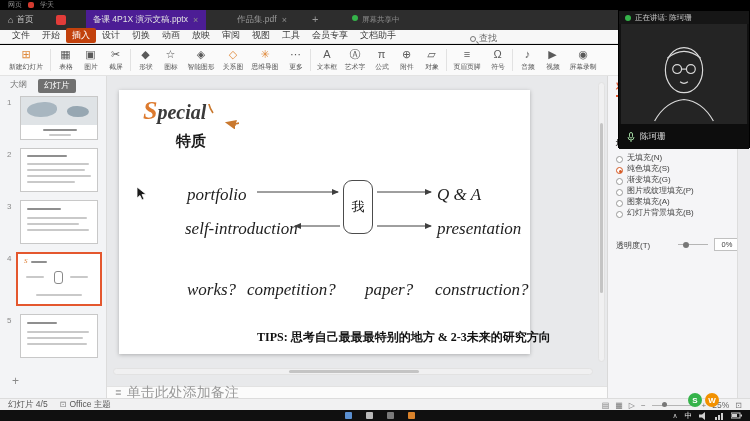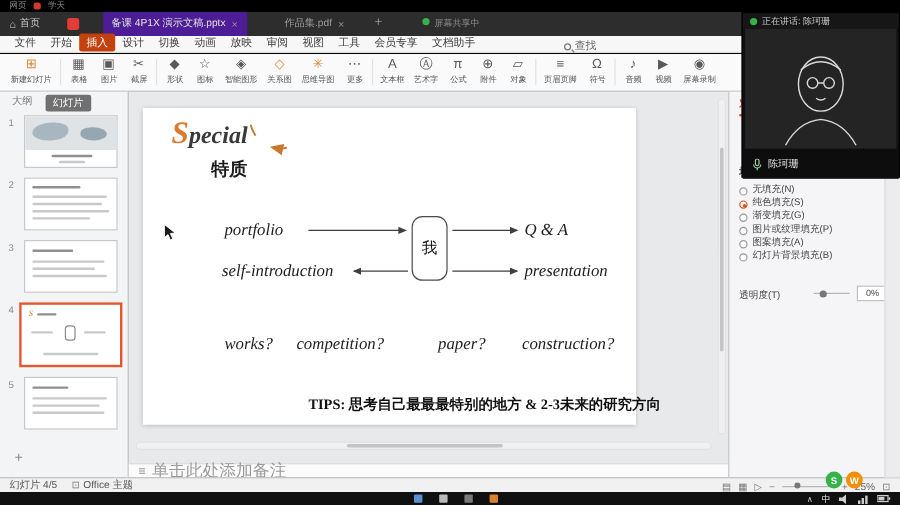--- a/index.html
+++ b/index.html
@@ -54,21 +54,21 @@
 .bar{position:absolute;background:#c9c9c9;height:2px;border-radius:1px}
 .bar.dark{background:#8f8f8f}
 .plus-btn{left:12px;top:298px;color:#8a8a8a;font-size:12px}
 
 
 #canvas{left:107px;top:76px;width:500px;height:310px;background:#e8e9eb}
 #slide{position:absolute;left:12px;top:14px;width:411px;height:264px;background:#fff;box-shadow:0 1px 4px rgba(0,0,0,.25)}
 .special{font-family:"Liberation Serif",serif;font-style:italic;font-weight:600;font-size:20px;color:#3a3a3a;display:block}
 .special::first-letter{color:#dd7a2e;font-size:26px}
 .cn-title{font-size:15px;font-weight:600;color:#1a1a1a}
-.diag-word{font-family:"Liberation Serif",serif;font-style:italic;font-size:14px;color:#1e1e1e;white-space:nowrap}
+.diag-word{font-family:"Liberation Serif",serif;font-style:italic;font-size:17px;color:#1e1e1e;white-space:nowrap}
 .me-box{position:absolute;left:224px;top:90px;width:30px;height:54px;border:1.2px solid #4c4c4c;border-radius:9px;
   display:flex;align-items:center;justify-content:center;font-size:13px;color:#111;background:#fff}
 .tips{font-family:"Liberation Serif",serif;font-weight:bold;font-size:12px;color:#111;white-space:nowrap}
 .hscroll{position:absolute;left:6px;top:292px;width:480px;height:7px;background:#f0f0f1;border:1px solid #e2e2e2;border-radius:4px}
 .hthumb{position:absolute;left:175px;top:1px;width:130px;height:3px;background:#c4c4c4;border-radius:2px}
 .vscroll{position:absolute;left:491px;top:6px;width:7px;height:280px;background:#f0f0f1;border:1px solid #e2e2e2;border-radius:4px}
 .vthumb{position:absolute;left:1px;top:40px;width:3px;height:170px;background:#c4c4c4;border-radius:2px}
 
 
 #notesbar{left:107px;top:386px;width:500px;height:12px;background:#fbfbfb;border-top:1px solid #e2e2e2;display:flex;align-items:center;gap:5px;padding-left:8px}

